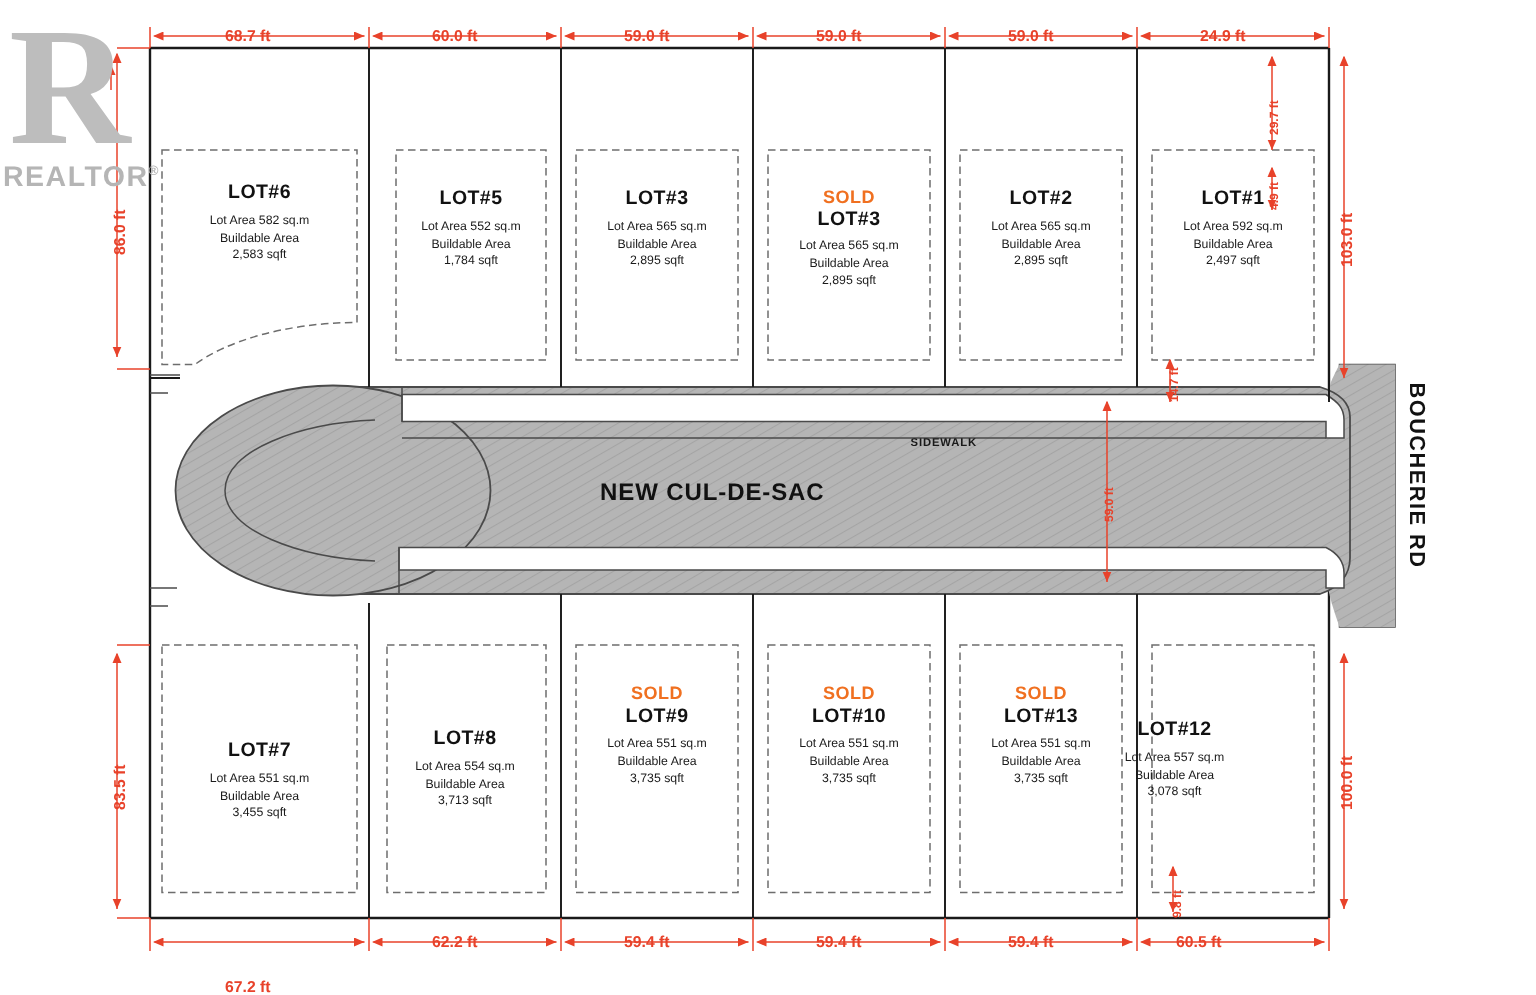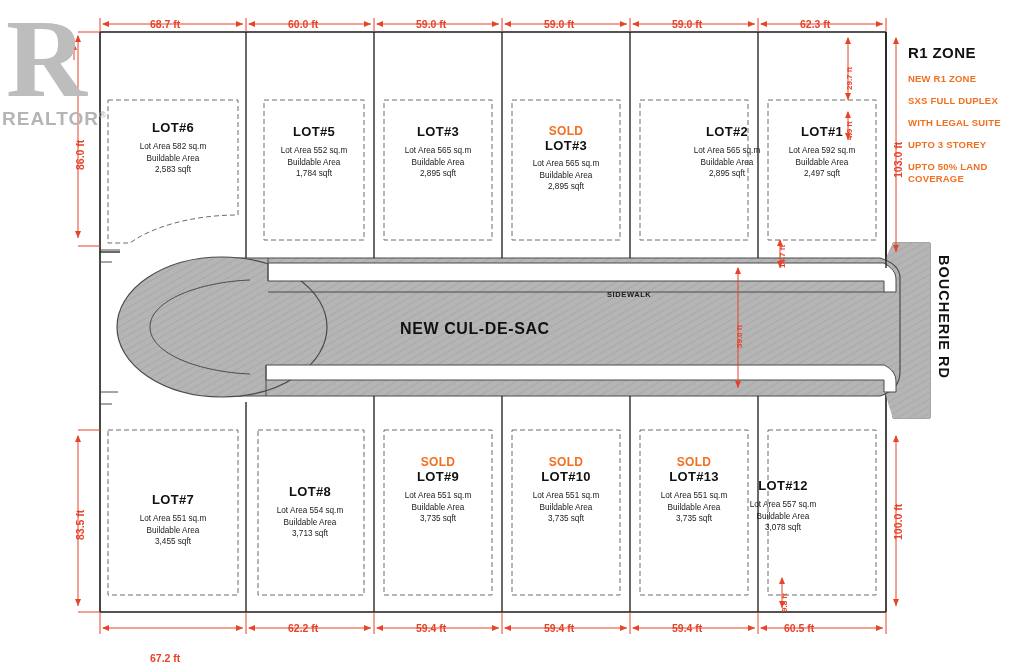--- a/index.html
+++ b/index.html
@@ -309,21 +309,21 @@
     <div class="wm-text">
       <span>REALTOR</span><sup>®</sup>
     </div>
   </div>
 
   <div class="abs dim" style="left:150px; top:18px;">68.7 ft</div>
   <div class="abs dim" style="left:288px; top:18px;">60.0 ft</div>
   <div class="abs dim" style="left:416px; top:18px;">59.0 ft</div>
   <div class="abs dim" style="left:544px; top:18px;">59.0 ft</div>
   <div class="abs dim" style="left:672px; top:18px;">59.0 ft</div>
-  <div class="abs dim" style="left:800px; top:18px;">62.3 ft</div>
+  <div class="abs dim" style="left:800px; top:18px;">24.9 ft</div>
 
   <div class="abs dim" style="left:150px; top:652px;">67.2 ft</div>
   <div class="abs dim" style="left:288px; top:622px;">62.2 ft</div>
   <div class="abs dim" style="left:416px; top:622px;">59.4 ft</div>
   <div class="abs dim" style="left:544px; top:622px;">59.4 ft</div>
   <div class="abs dim" style="left:672px; top:622px;">59.4 ft</div>
   <div class="abs dim" style="left:784px; top:622px;">60.5 ft</div>
 
   <div class="abs dim-v" style="left:74px; top:170px;">86.0 ft</div>
   <div class="abs dim-v" style="left:74px; top:540px;">83.5 ft</div>
@@ -357,21 +357,21 @@
   </div>
 
   <div class="abs lot" style="left:501px; top:124px; width:130px;">
     <div class="lot-sold">SOLD</div>
     <div class="lot-title">LOT#3</div>
     <div class="lot-line" style="margin-top:5px;">Lot Area 565 sq.m</div>
     <div class="lot-line">Buildable Area</div>
     <div class="lot-line">2,895 sqft</div>
   </div>
 
-  <div class="abs lot" style="left:629px; top:124px; width:130px;padding-left:33px;">
+  <div class="abs lot" style="left:629px; top:124px; width:130px;">
     <div class="lot-title">LOT#2</div>
     <div class="lot-line" style="margin-top:6px;">Lot Area 565 sq.m</div>
     <div class="lot-line">Buildable Area</div>
     <div class="lot-line">2,895 sqft</div>
   </div>
 
   <div class="abs lot" style="left:757px; top:124px; width:130px;">
     <div class="lot-title">LOT#1</div>
     <div class="lot-line" style="margin-top:6px;">Lot Area 592 sq.m</div>
     <div class="lot-line">Buildable Area</div>
@@ -420,22 +420,14 @@
     <div class="lot-title">LOT#12</div>
     <div class="lot-line" style="margin-top:6px;">Lot Area 557 sq.m</div>
     <div class="lot-line">Buildable Area</div>
     <div class="lot-line">3,078 sqft</div>
   </div>
 
   <div class="abs culdesac-label" style="left:400px; top:320px;">NEW CUL-DE-SAC</div>
   <div class="abs sidewalk-label" style="left:607px; top:290px;">SIDEWALK</div>
   <div class="abs road-label" style="left:936px; top:255px;">BOUCHERIE RD</div>
 
-  <div class="abs" style="left:908px; top:44px; width:116px;">
-    <div class="zone-title">R1 ZONE</div>
-    <div class="zone-item" style="margin-top:12px;">NEW R1 ZONE</div>
-    <div class="zone-item" style="margin-top:10px;">SXS FULL DUPLEX</div>
-    <div class="zone-item" style="margin-top:10px;">WITH LEGAL SUITE</div>
-    <div class="zone-item" style="margin-top:10px;">UPTO 3 STOREY</div>
-    <div class="zone-item" style="margin-top:10px;">UPTO 50% LAND COVERAGE</div>
-  </div>
 
 </div>
 
 </body></html>

